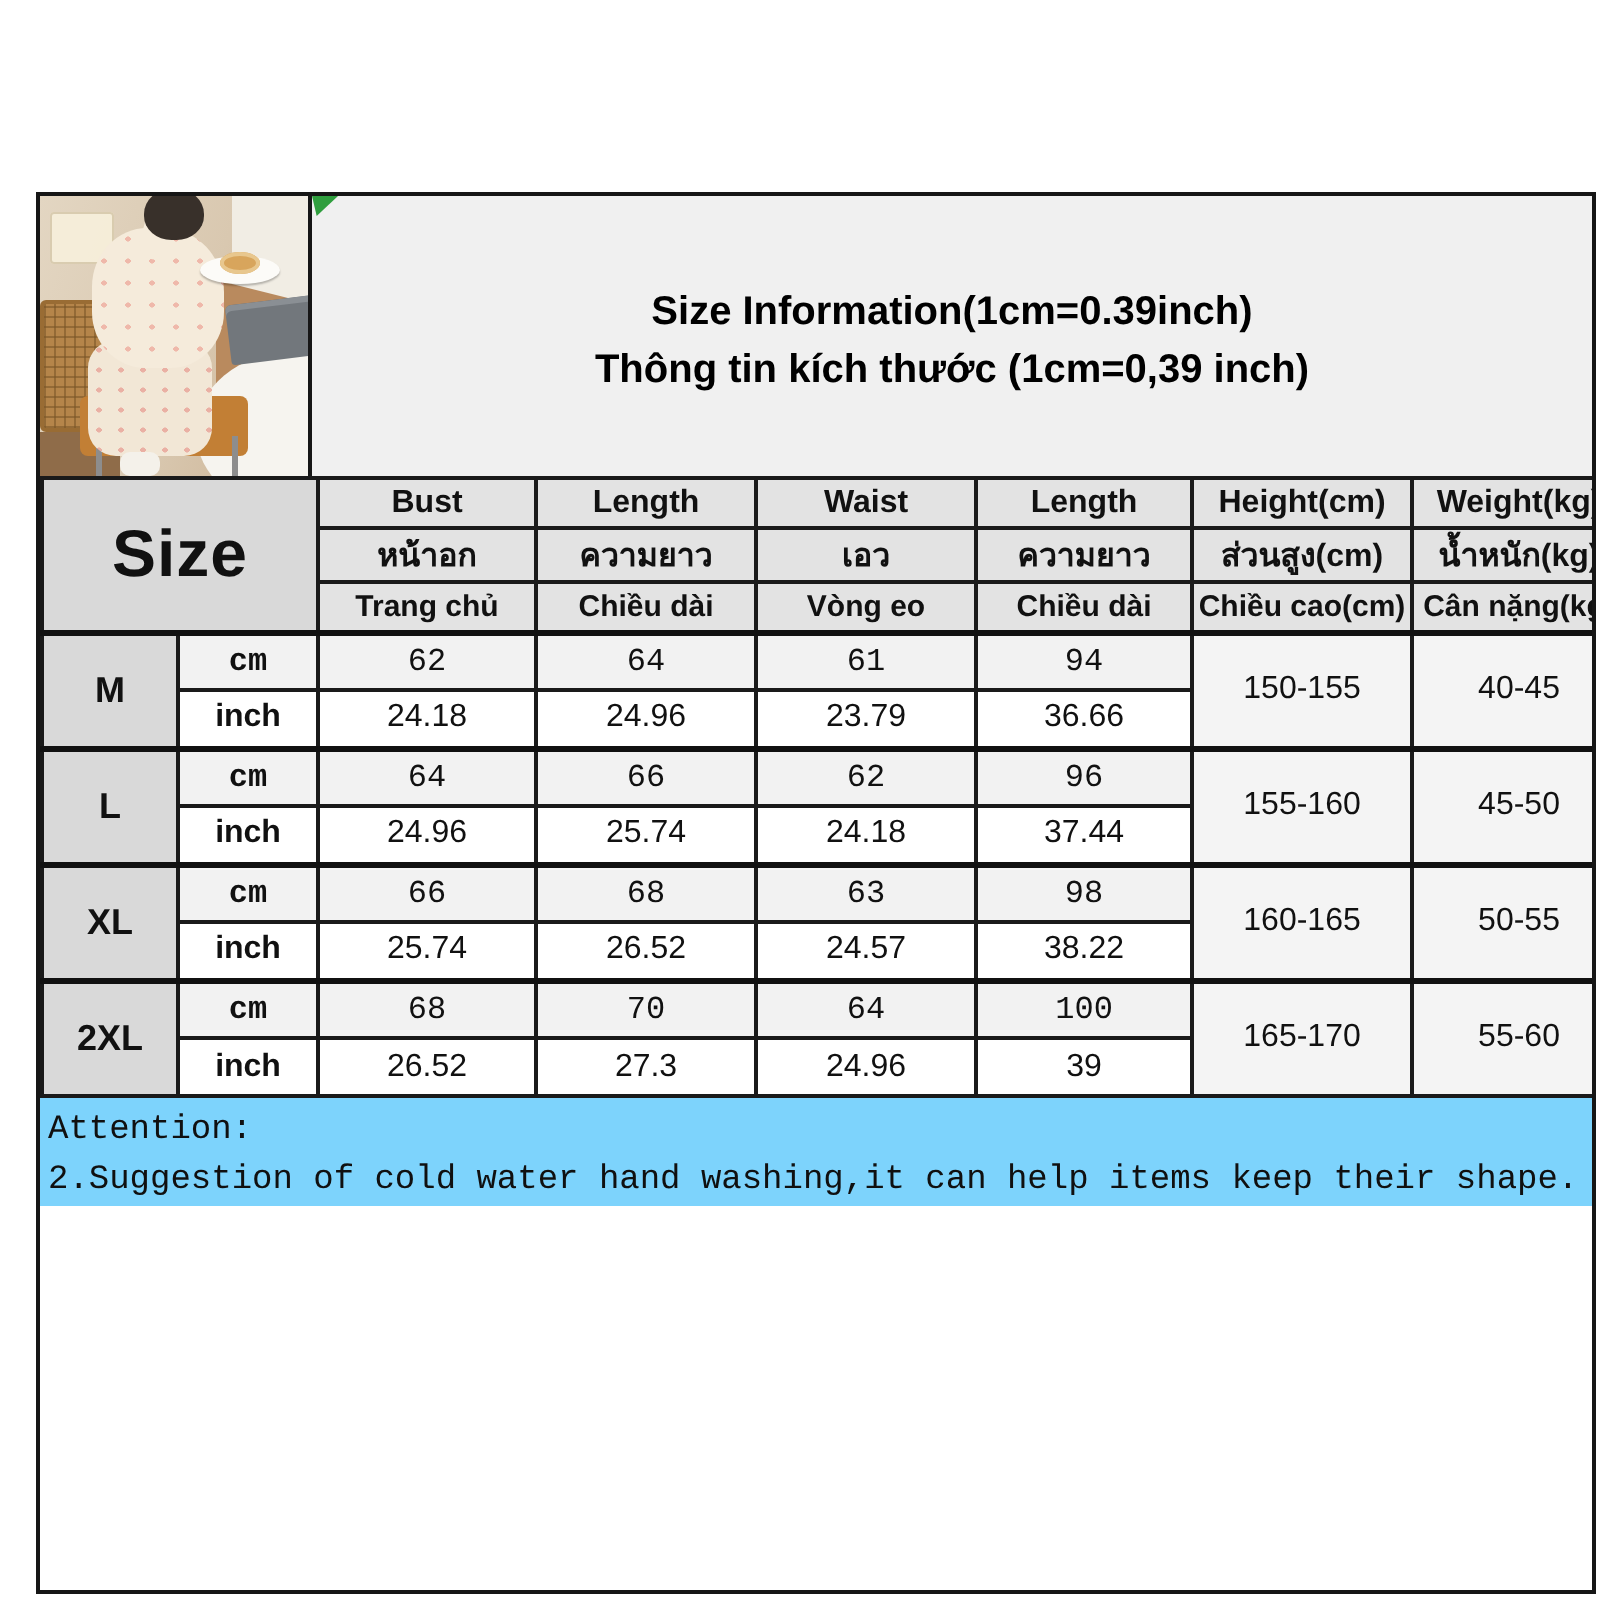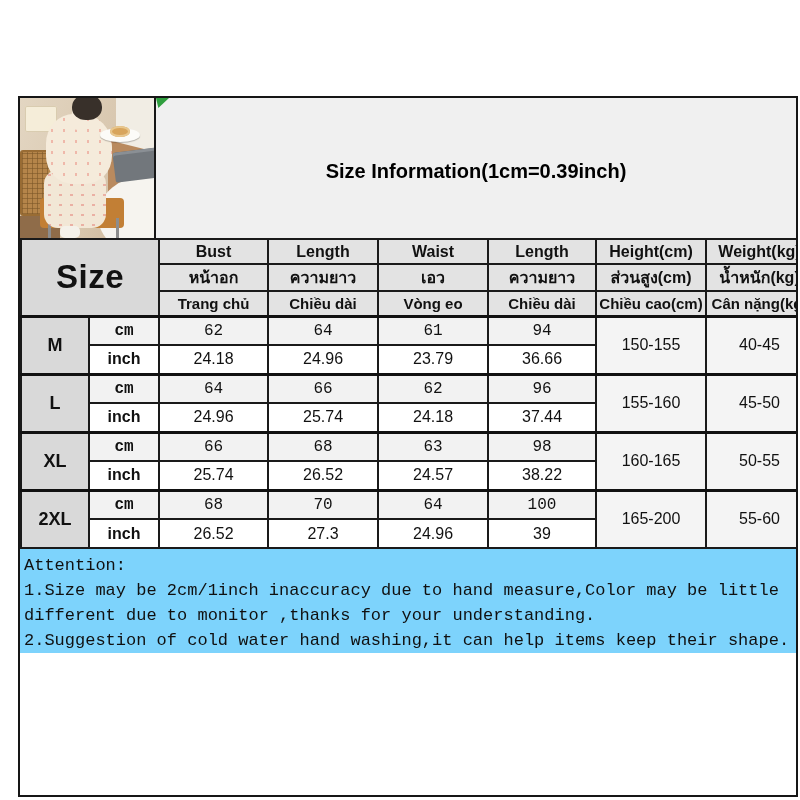--- a/index.html
+++ b/index.html
@@ -99,20 +99,21 @@
       <div class="ph-body"></div>
       <div class="ph-arm"></div>
       <div class="ph-hair"></div>
       <div class="ph-sock"></div>
       <div class="ph-plate"></div>
       <div class="ph-food"></div>
     </div>
     <div class="corner-tri"></div>
     <div class="title-block">
       <div class="title-line">Size Information(1cm=0.39inch)</div>
+      <div class="title-line">Thông tin kích thước (1cm=0,39 inch)</div>
     </div>
   </div>
 
   <table class="size-table">
     <colgroup>
       <col style="width:68px">
         <col style="width:70px">
         <col style="width:109px">
         <col style="width:110px">
       <col style="width:110px">
@@ -199,32 +200,31 @@
           <td class="val">24.57</td>
           <td class="val">38.22</td>
         </tr>
         <tr class="cm-row group-start">
           <td class="size-label" rowspan="2">2XL</td>
           <td class="unit">cm</td>
           <td class="val">68</td>
           <td class="val">70</td>
           <td class="val">64</td>
           <td class="val">100</td>
-          <td class="range" rowspan="2">165-200</td>
+          <td class="range" rowspan="2">165-170</td>
           <td class="range" rowspan="2">55-60</td>
         </tr>
         <tr class="inch-row">
           <td class="unit">inch</td>
           <td class="val">26.52</td>
           <td class="val">27.3</td>
           <td class="val">24.96</td>
           <td class="val">39</td>
         </tr>
       </tbody>
   </table>
 
   <div class="attention">
     <div>Attention:</div>
-    <div>1.Size may be 2cm/1inch inaccuracy due to hand measure,Color may be little different due to monitor ,thanks for your understanding.</div>
     <div>2.Suggestion of cold water hand washing,it can help items keep their shape.</div>
   </div>
 
 </div>
 
 </body></html>

